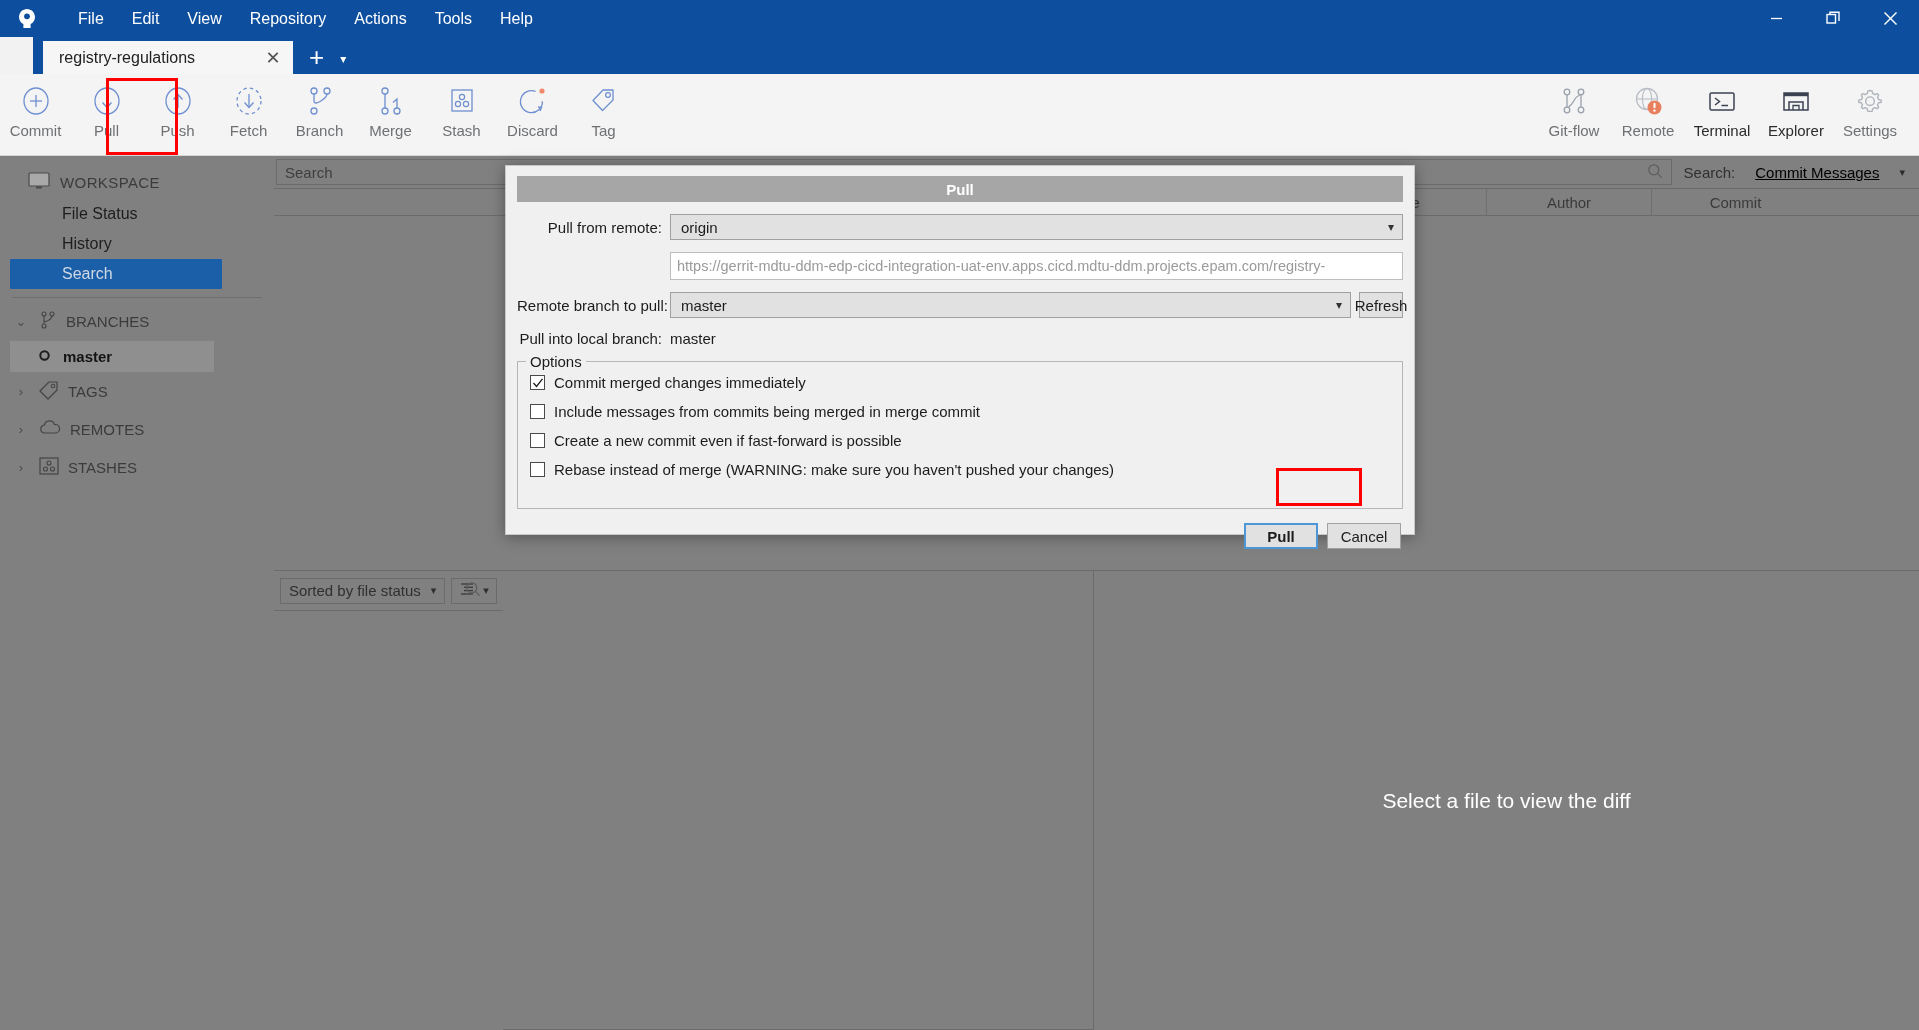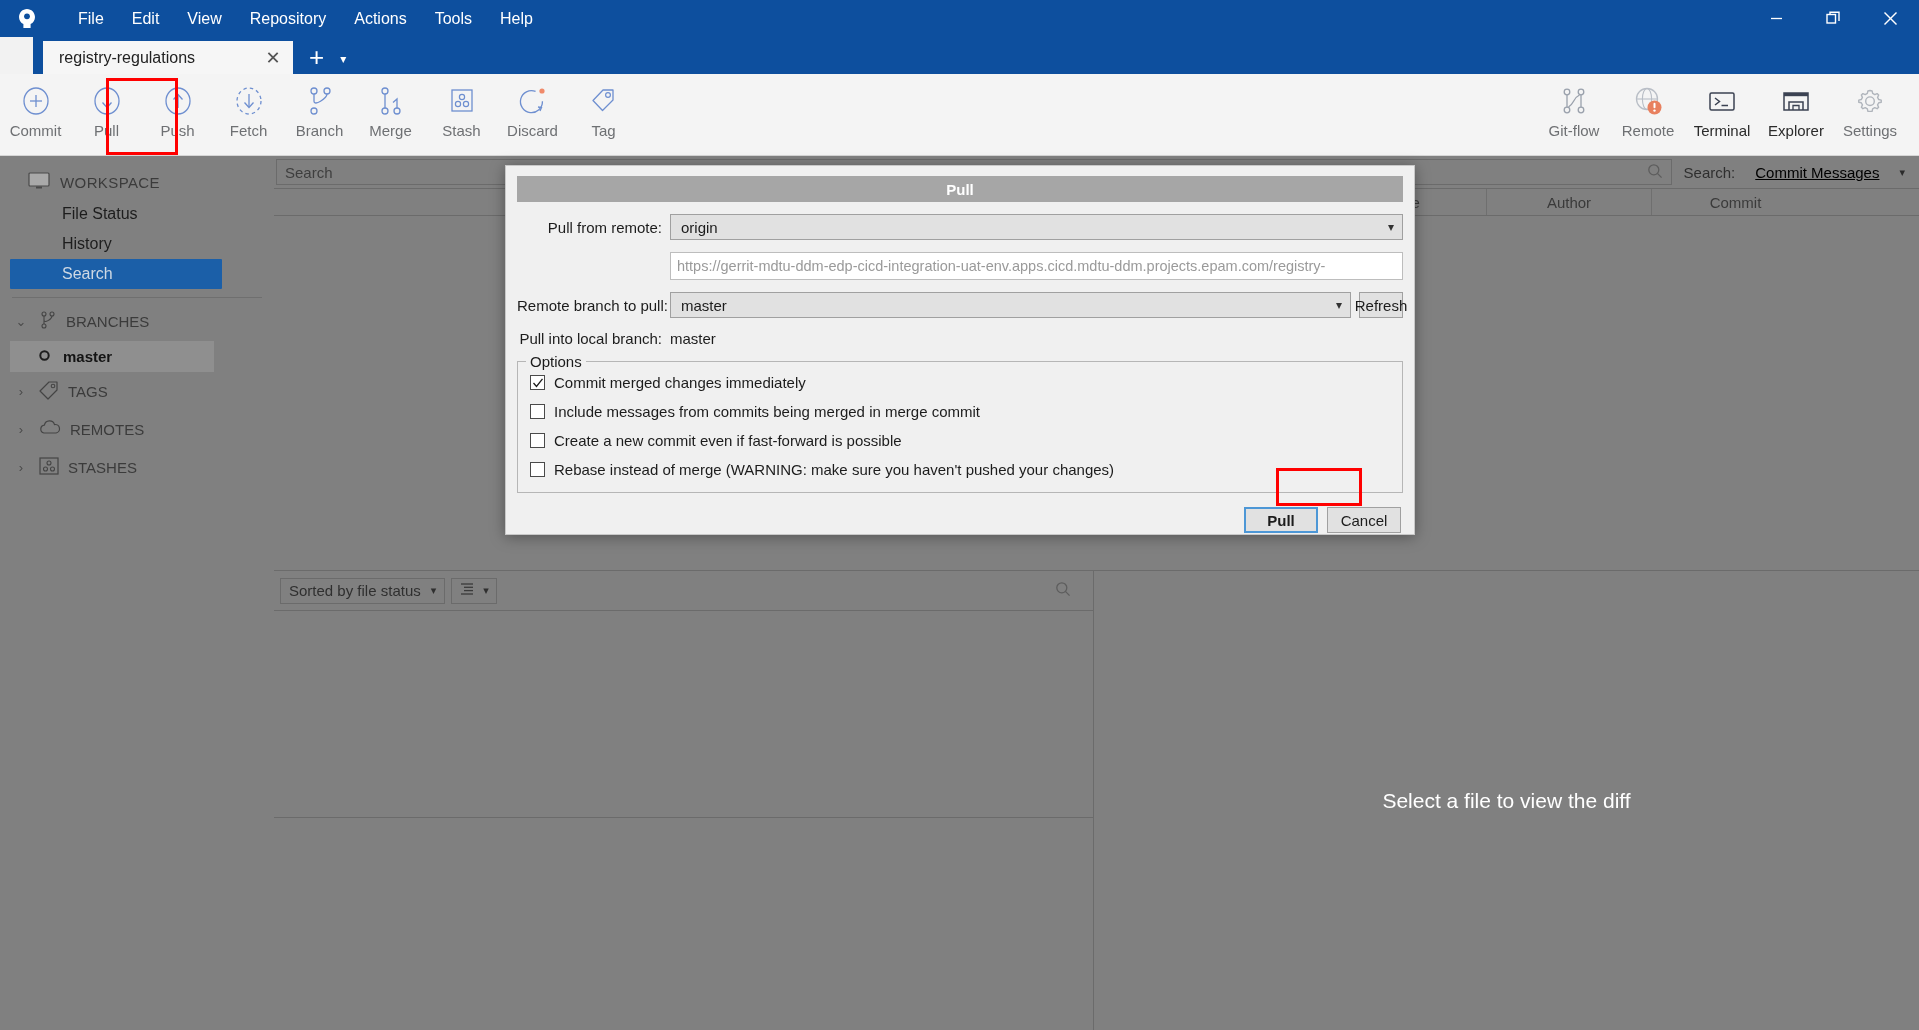--- a/index.html
+++ b/index.html
@@ -136,21 +136,21 @@
     height: 28px; display: flex; align-items: center;
     border-top: 1px solid #6b6b6b; border-bottom: 1px solid #6b6b6b;
     background: #808080; font-size: 15px; color: #3a3a3a;
   }
   .col { text-align: center; border-right: 1px solid #6f6f6f; height: 100%;
          display:flex; align-items:center; justify-content:center; }
 
   .log-area { flex: 1; background: #808080; border-bottom: 1px solid #6b6b6b; }
 
   .lower { display: flex; height: 459px; }
-  .lower-left { width: 820px; display: flex; flex-direction: column; border-right: 1px solid #6b6b6b; }
+  .lower-left { width: 820px; display: flex; border-right: 1px solid #6b6b6b; }
   .file-toolbar {
     height: 40px; display: flex; align-items: center; gap: 6px; padding: 0 6px;
     border-bottom: 1px solid #6b6b6b; position: relative;
   }
   .mini-select {
     height: 26px; border: 1px solid #6b6b6b; background: #808080;
     display: flex; align-items: center; gap: 10px; padding: 0 8px;
     font-size: 15px; color: #2f2f2f;
   }
   .mini-btn {
@@ -201,21 +201,21 @@
 
   .fieldset {
     margin-top: 14px; border: 1px solid #b6b6b6; padding: 12px 10px 14px 10px;
     position: relative;
   }
   .fieldset-legend {
     position: absolute; top: -9px; left: 8px; background: #f0f0f0;
     padding: 0 4px; font-size: 15px; color: #1c1c1c;
   }
   .check-row { display: flex; align-items: center; gap: 9px; margin: 0 0 12px 2px; }
-  .check-row:last-child { margin-bottom: 0; }
+  .check-row:last-child { margin-bottom: 16px; }
   .cbx {
     width: 15px; height: 15px; border: 1px solid #4a4a4a; background: #ffffff;
     display: flex; align-items: center; justify-content: center; flex-shrink: 0;
   }
   .cbx svg { display: block; }
   .check-lbl { font-size: 15px; color: #1c1c1c; }
 
   .btn-row { display: flex; justify-content: flex-end; align-items: center; margin-top: 14px; gap: 9px; padding-right: 2px; }
   .dlg-btn {
     width: 74px; height: 26px; background: #e1e1e1; border: 1px solid #a0a0a0;

